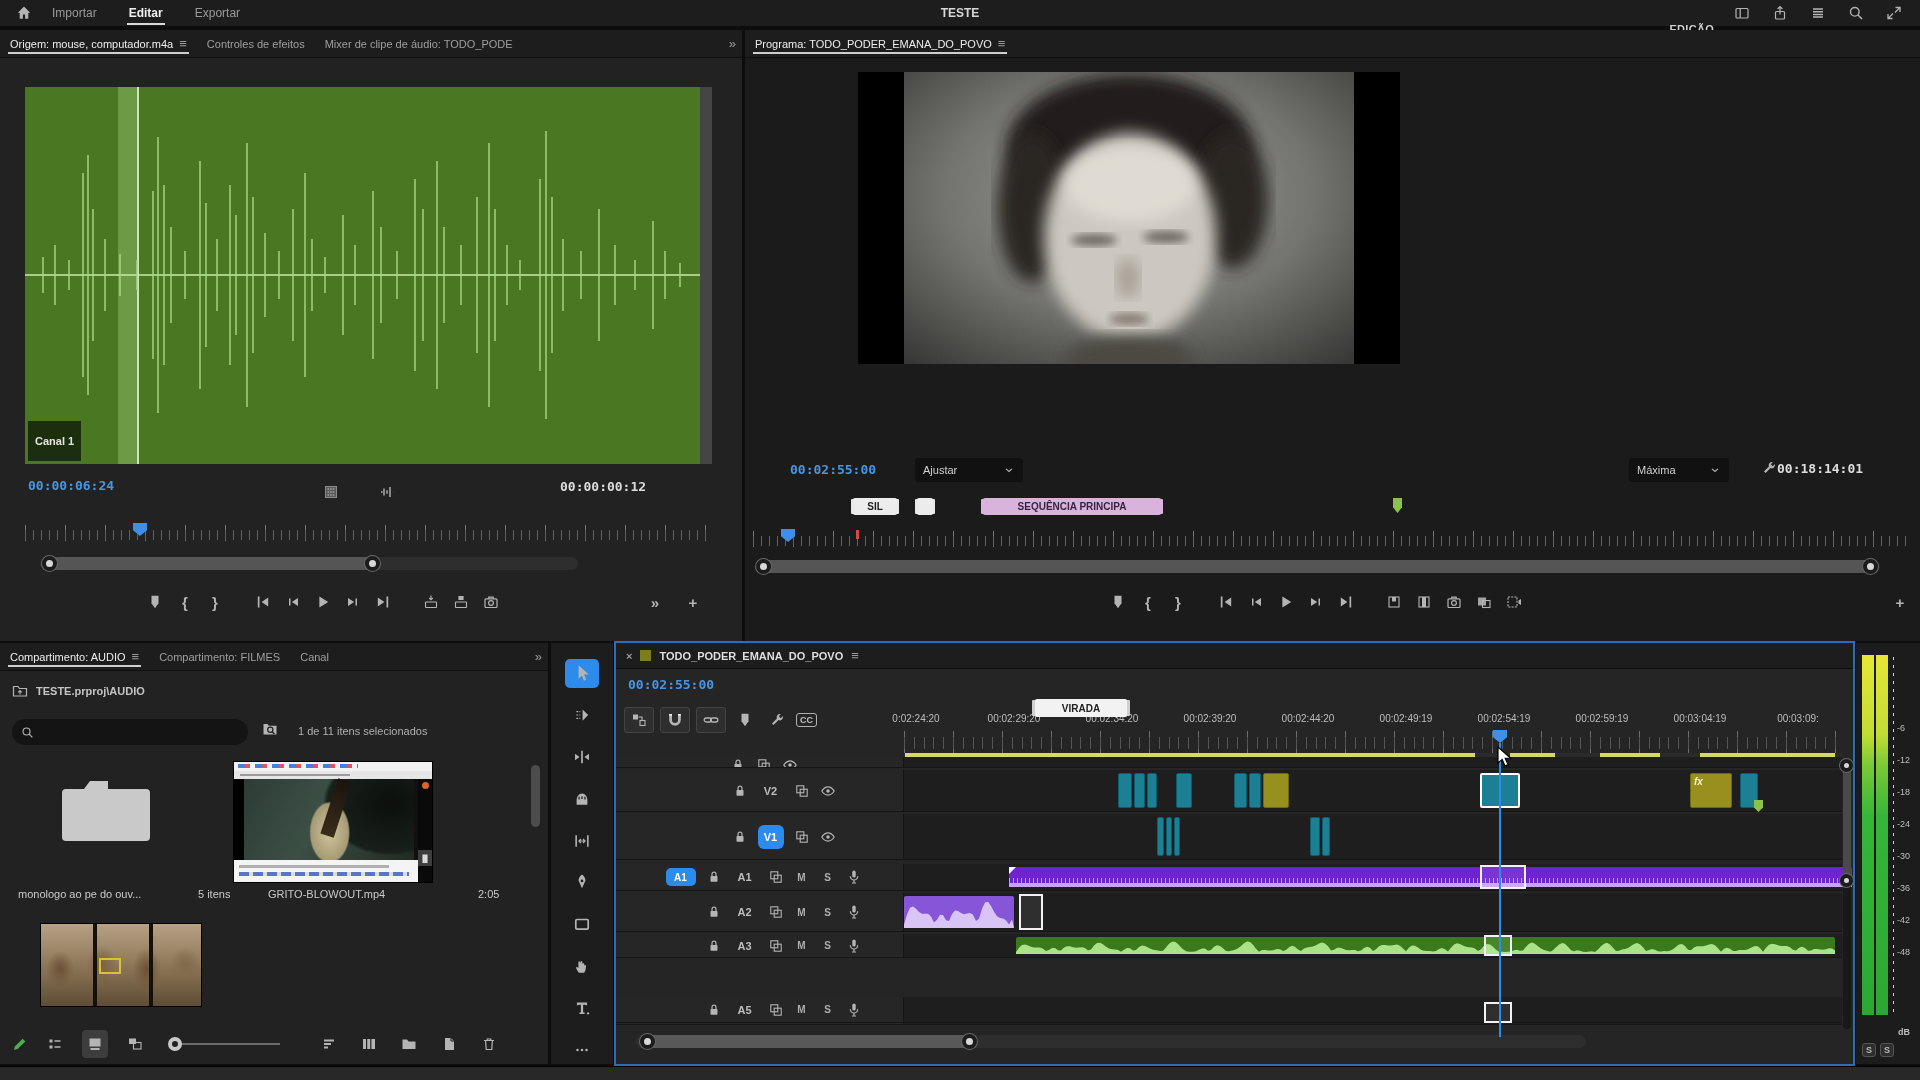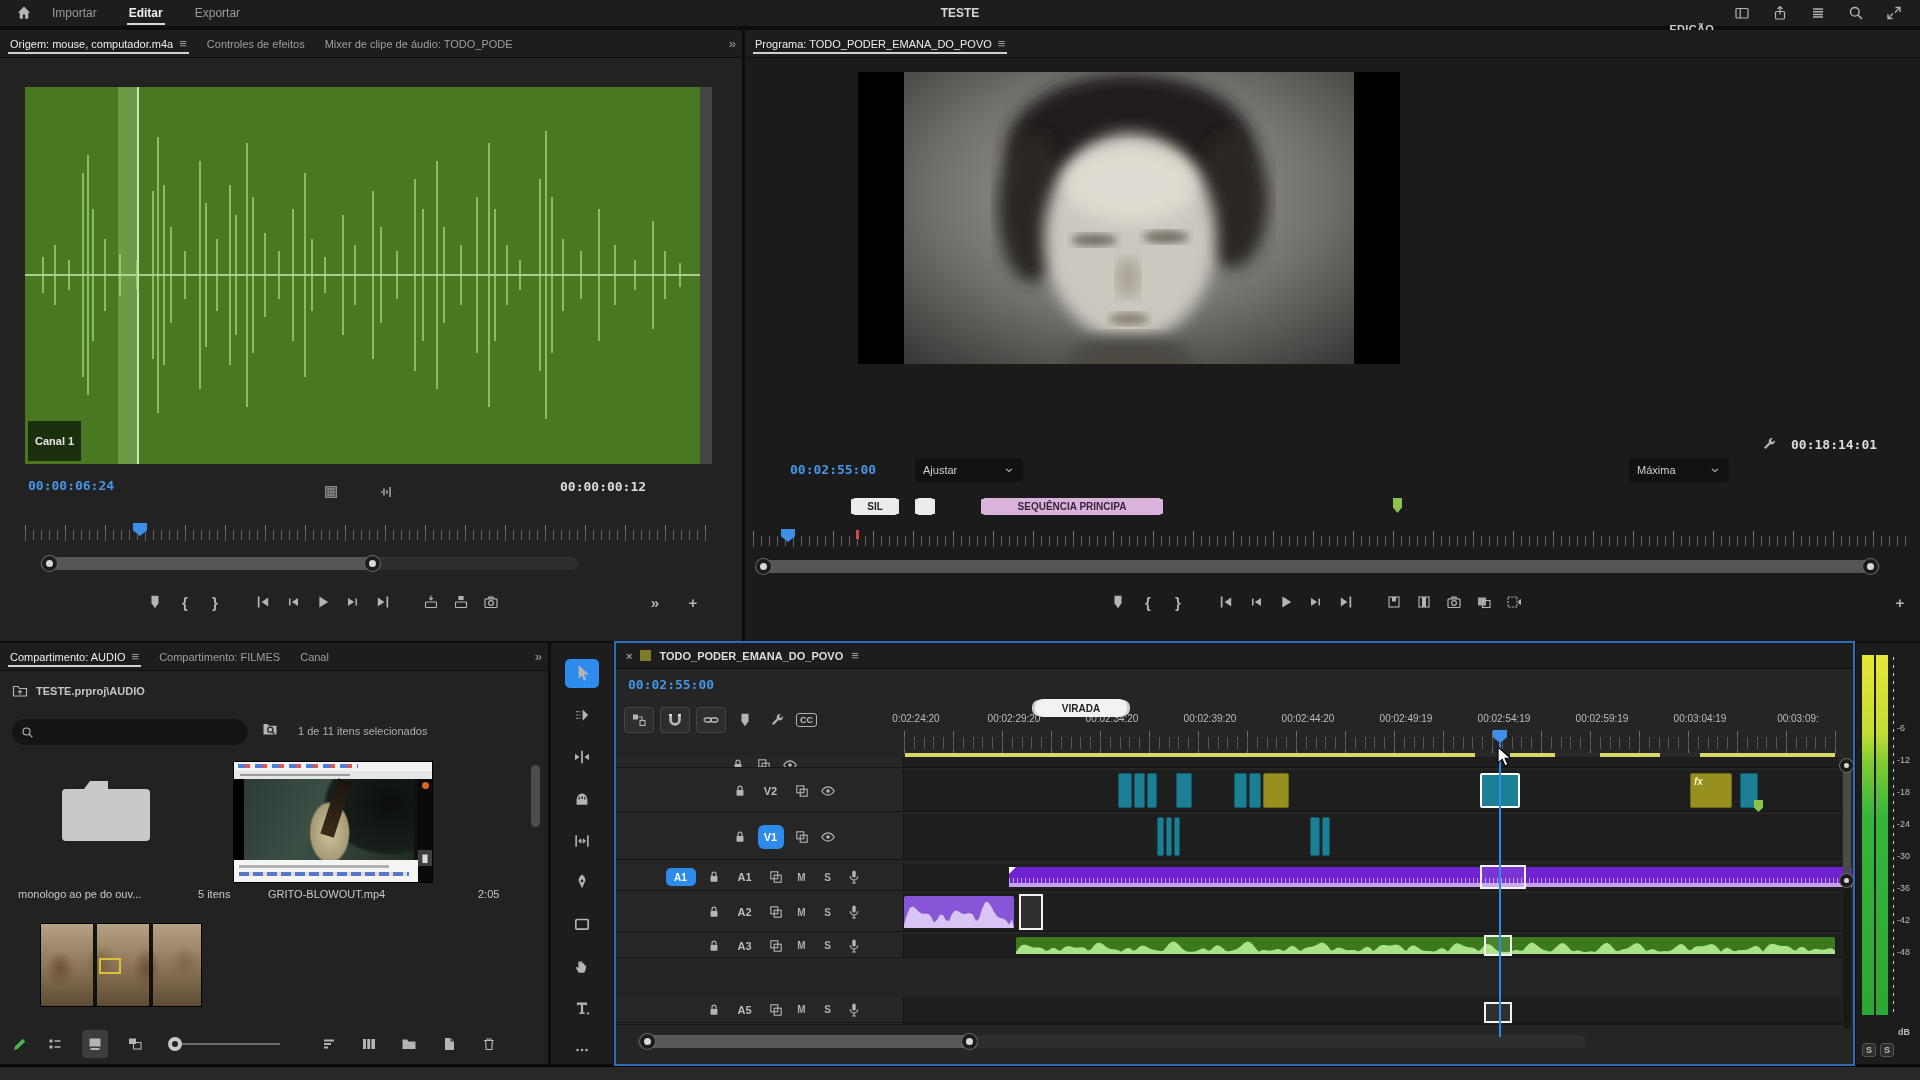--- a/index.html
+++ b/index.html
@@ -78,21 +78,21 @@
 #tl-chip{width:11px;height:11px;background:#7c7c22;}
 #tl-tc{position:absolute;left:12px;top:34px;}
 #tl-toolbar{position:absolute;left:8px;top:64px;display:flex;align-items:center;gap:6px;}
 .tl-boxbtn{width:30px;height:26px;background:#2e2e2e;border:1px solid #444;border-radius:3px;display:flex;align-items:center;justify-content:center;color:#c0c0c0;}
 .tl-flat{width:26px;height:26px;display:flex;align-items:center;justify-content:center;color:#b0b0b0;}
 .cc-badge{border:1px solid #b0b0b0;border-radius:3px;font-size:9px;font-weight:bold;padding:1px 3px;color:#c0c0c0;}
 #tl-ruler{position:absolute;left:288px;top:64px;width:938px;height:50px;border-bottom:1px solid #111;
  background:repeating-linear-gradient(90deg,#555 0 1px,transparent 1px 9.8px) 0 30px/100% 12px no-repeat,
  repeating-linear-gradient(90deg,#6e6e6e 0 1px,transparent 1px 49px) 0 24px/100% 24px no-repeat;}
 .rlabel{position:absolute;top:6px;transform:translateX(-50%);font-size:10px;color:#bdbdbd;white-space:nowrap;}
-#virada{position:absolute;left:419px;top:56px;width:92px;height:18px;background:#f2f2f2;color:#222;font-size:10px;font-weight:bold;display:flex;align-items:center;justify-content:center;border-radius:8px;box-shadow:-4px 0 0 -1px #cfcfcf,4px 0 0 -1px #cfcfcf;z-index:6;}
+#virada{position:absolute;left:419px;top:56px;width:92px;height:18px;background:#f2f2f2;color:#222;font-size:10px;font-weight:bold;display:flex;align-items:center;justify-content:center;border-radius:2px;box-shadow:-4px 0 0 -1px #cfcfcf,4px 0 0 -1px #cfcfcf;z-index:6;}
 #tl-tracks{position:absolute;left:0;top:114px;width:1226px;height:294px;}
 .trow{position:absolute;left:0;width:1226px;border-bottom:1px solid #161616;background:#232323;}
 .thead{position:absolute;left:0;top:0;width:288px;height:100%;background:#262626;border-right:1px solid #141414;display:flex;align-items:center;gap:10px;padding-left:8px;justify-content:center;}
 .tlane{position:absolute;left:288px;top:0;width:938px;height:100%;background:#1e1e1e;}
 .tname{color:#bdbdbd;font-weight:bold;font-size:11px;width:26px;text-align:center;}
 .tname.badge{background:#2d8ceb;color:#fff;border-radius:6px;padding:6px 2px;}
 .patch{width:30px;height:18px;border-radius:5px;display:flex;align-items:center;justify-content:center;font-weight:bold;font-size:10px;color:#9a9a9a;}
 .patch.on{background:#2d8ceb;color:#fff;}
 .msbtn{width:16px;height:16px;display:flex;align-items:center;justify-content:center;color:#aeaeae;font-size:10px;font-weight:bold;}
 .clip{position:absolute;top:3px;bottom:3px;border-radius:2px;}
@@ -416,21 +416,21 @@
       </span>
   </div>
   <div class="dropdown" style="position:absolute;left:884px;top:428px;width:100px;">
     <span>Máxima</span>
       <span class="icon" style="width:12px;height:12px;margin-left:auto;">
         <svg viewBox="0 0 16 16">
           <path d="M4 6.5 8 10l4-3.5" fill="none" stroke="currentColor" stroke-width="1.5"></path>
         </svg>
       </span>
   </div>
-  <div class="mon-row" style="left:1016px;top:406px;gap:14px;">
+  <div class="mon-row" style="left:1016px;top:430px;">
     <span class="icon">
         <svg viewBox="0 0 16 16">
           <path d="M13.9 4.1a3.3 3.3 0 0 1-4.4 4L4.6 13 3 11.4l4.9-4.9a3.3 3.3 0 0 1 4-4.4L9.8 4.2l2 2z" fill="currentColor"></path>
         </svg>
       </span>
     <span class="tc white">00:18:14:01</span>
   </div>
   <div id="progMarkers"></div>
   <div class="marker-flag" style="left:648px;top:468px;background:#8bc34a;"></div>
   <div class="miniruler" style="left:8px;top:498px;width:1158px;height:24px;">

